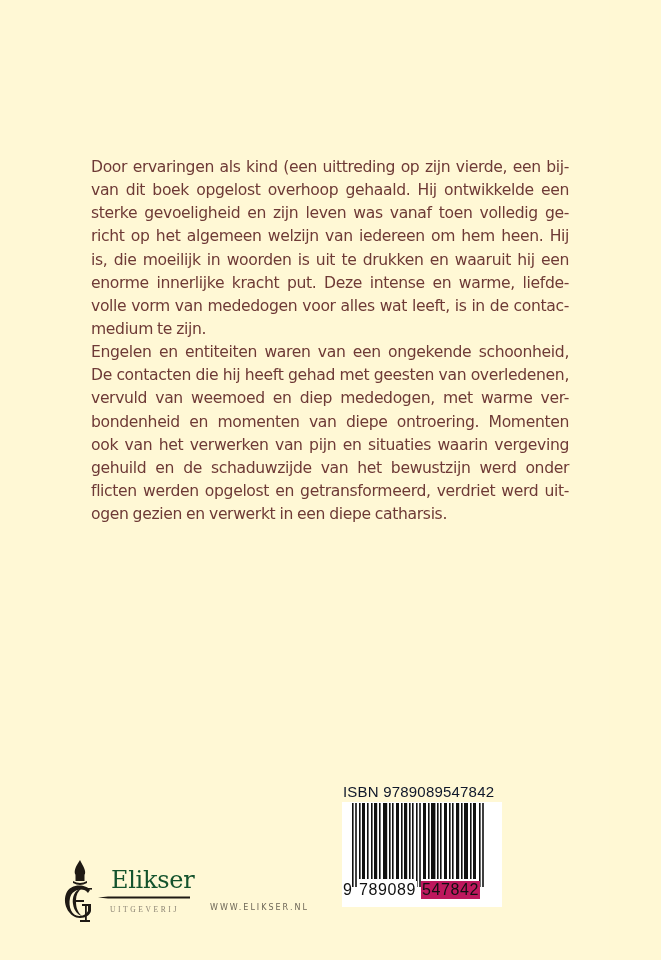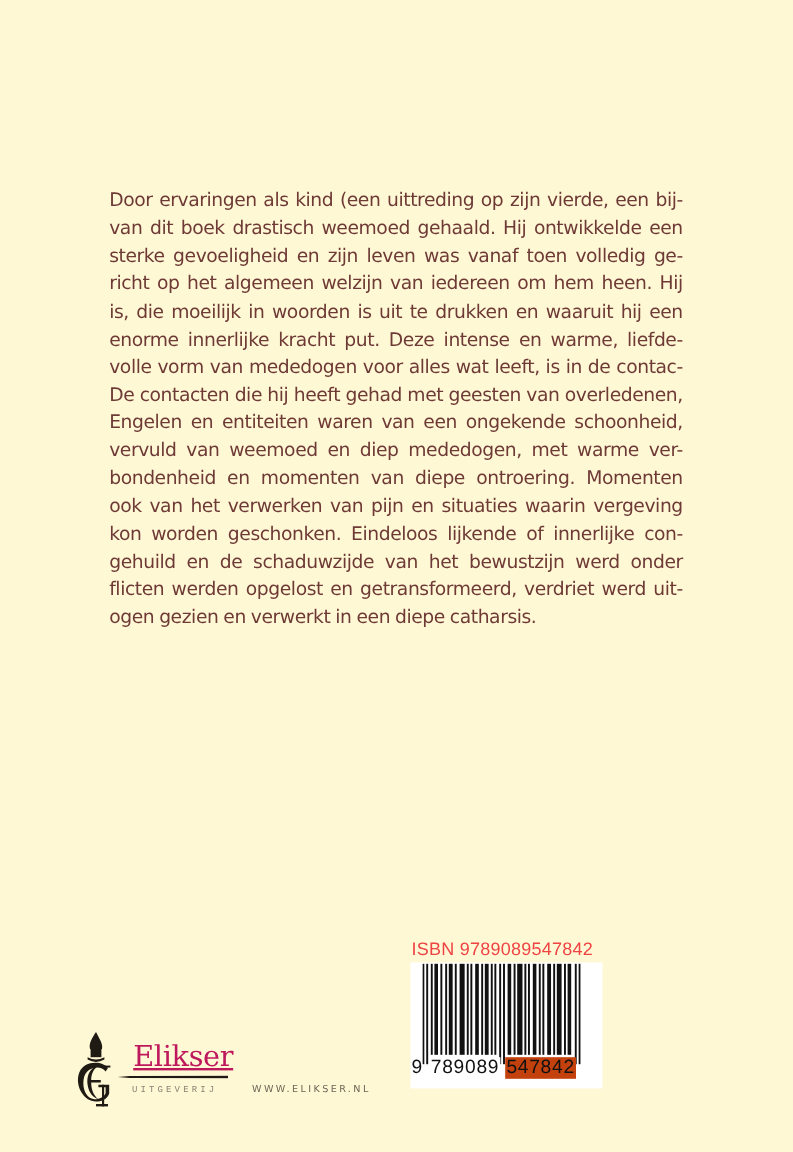--- a/index.html
+++ b/index.html
@@ -42,21 +42,21 @@
     .blurb .line.last {
       text-align-last: left;
     }
     
     .isbn-label {
       position: absolute;
       left: 343px;
       top: 783px;
       font-family: "Liberation Sans", sans-serif;
       font-size: 15px;
-      color: #ef4444;
+      color: #0f172a;
       letter-spacing: 0.2px;
       white-space: nowrap;
     }
     .barcode-box {
       position: absolute;
       left: 342px;
       top: 802px;
       width: 160px;
       height: 105px;
       background: #FFFFFF;
@@ -89,54 +89,53 @@
       position: absolute;
       left: 16px;
       top: 0;
       background: #fff;
       padding: 0 1px;
     }
     .barcode-digits .grp2 {
       position: absolute;
       left: 79px;
       top: 0;
-      background: #c2410c;
+      background: #be185d;
       padding: 0 1px;
     }
     
     .logo-mark {
       position: absolute;
       left: 60px;
       top: 858px;
       width: 44px;
       height: 68px;
     }
     .logo-name {
       position: absolute;
       left: 111px;
       top: 866px;
       font-family: "DejaVu Serif", serif;
       font-size: 24px;
-      color: #be185d;
+      color: #14532d;
       letter-spacing: -0.3px;
       white-space: nowrap;
-      text-decoration: underline;
     }
     .logo-rule {
       position: absolute;
       left: 98px;
       top: 896px;
       width: 92px;
       height: 3px;
     }
     .logo-sub {
       position: absolute;
       left: 110px;
       top: 905px;
-      font-family: Liberation Mono, monospace;
+      font-family: Liberation Serif, serif;
       font-size: 7.5px;
       color: #8a8272;
       letter-spacing: 2.6px;
       white-space: nowrap;
     }
     .site-url {
       position: absolute;
       left: 210px;
       top: 903px;
       font-family: "DejaVu Sans", sans-serif;
@@ -146,32 +145,32 @@
       white-space: nowrap;
     }
   </style>
 </head>
 <body>
 
 <div class="page">
 
   <div class="blurb">
     <span class="line">Door ervaringen als kind (een uittreding op zijn vierde, een bij-</span>
-    <span class="line">van dit boek drastisch weemoed gehaald. Hij ontwikkelde een</span>
+    <span class="line">van dit boek opgelost overhoop gehaald. Hij ontwikkelde een</span>
     <span class="line">sterke gevoeligheid en zijn leven was vanaf toen volledig ge-</span>
     <span class="line">richt op het algemeen welzijn van iedereen om hem heen. Hij</span>
     <span class="line">is, die moeilijk in woorden is uit te drukken en waaruit hij een</span>
     <span class="line">enorme innerlijke kracht put. Deze intense en warme, liefde-</span>
     <span class="line">volle vorm van mededogen voor alles wat leeft, is in de contac-</span>
+    <span class="line last">medium te zijn.</span>
+    <span class="line">Engelen en entiteiten waren van een ongekende schoonheid,</span>
     <span class="line">De contacten die hij heeft gehad met geesten van overledenen,</span>
-    <span class="line">Engelen en entiteiten waren van een ongekende schoonheid,</span>
     <span class="line">vervuld van weemoed en diep mededogen, met warme ver-</span>
     <span class="line">bondenheid en momenten van diepe ontroering. Momenten</span>
     <span class="line">ook van het verwerken van pijn en situaties waarin vergeving</span>
-    <span class="line">kon worden geschonken. Eindeloos lijkende of innerlijke con-</span>
     <span class="line">gehuild en de schaduwzijde van het bewustzijn werd onder</span>
     <span class="line">flicten werden opgelost en getransformeerd, verdriet werd uit-</span>
     <span class="line last">ogen gezien en verwerkt in een diepe catharsis.</span>
   </div>
 
   <div class="isbn-label">ISBN 9789089547842</div>
 
   <div class="barcode-box">
     <svg class="barcode-bars" viewBox="0 0 132 84" preserveAspectRatio="none" xmlns="http://www.w3.org/2000/svg">
       <g fill="#111">

